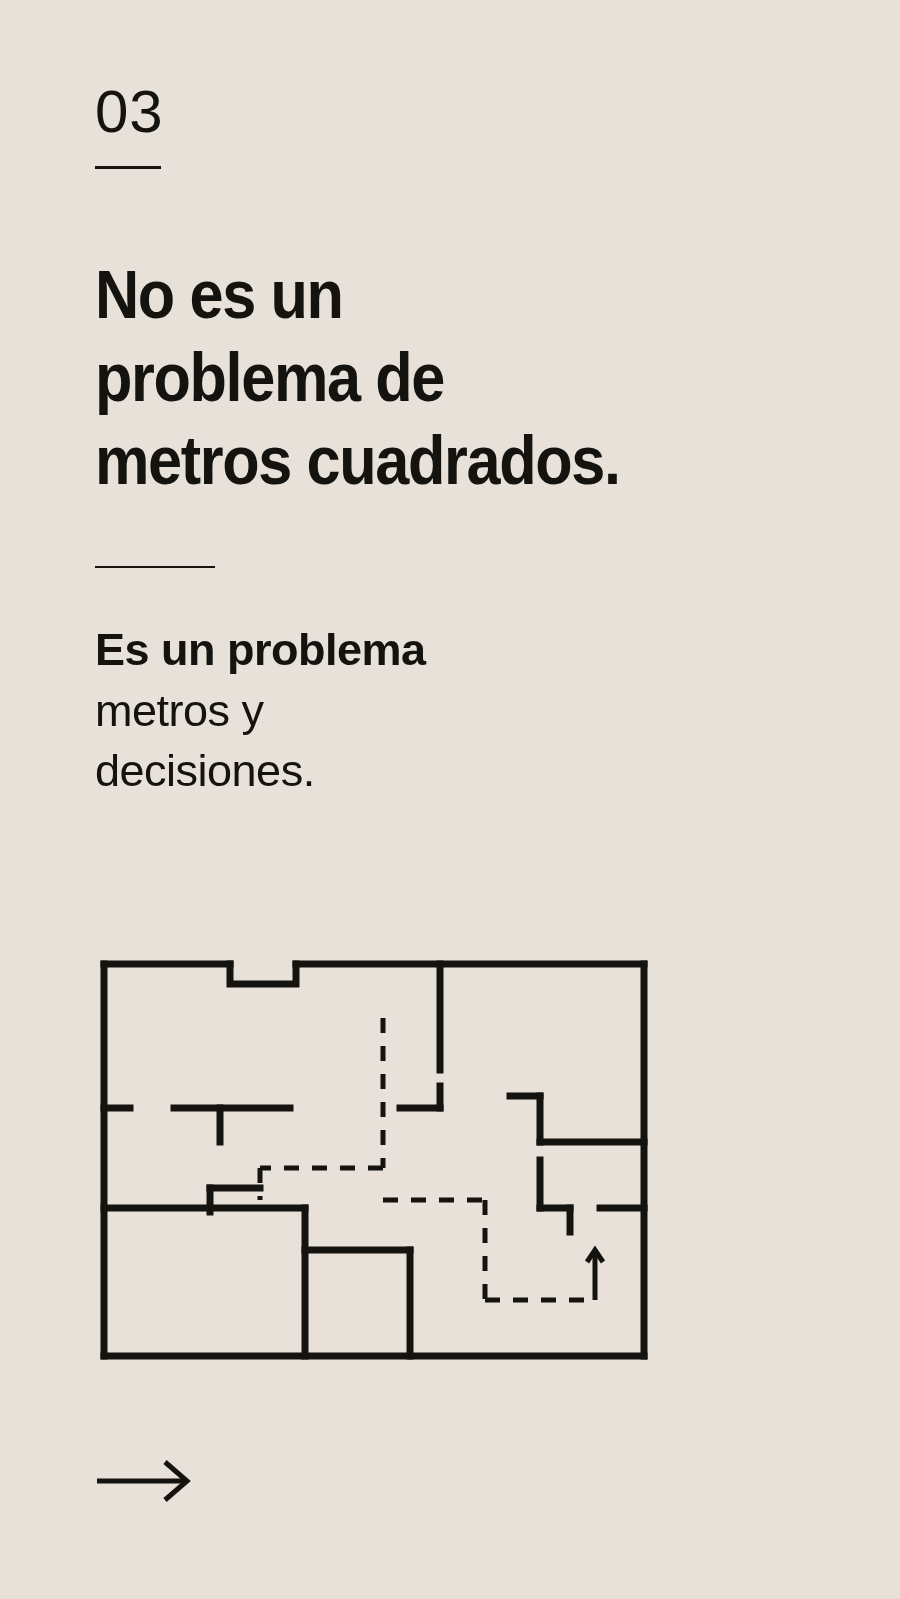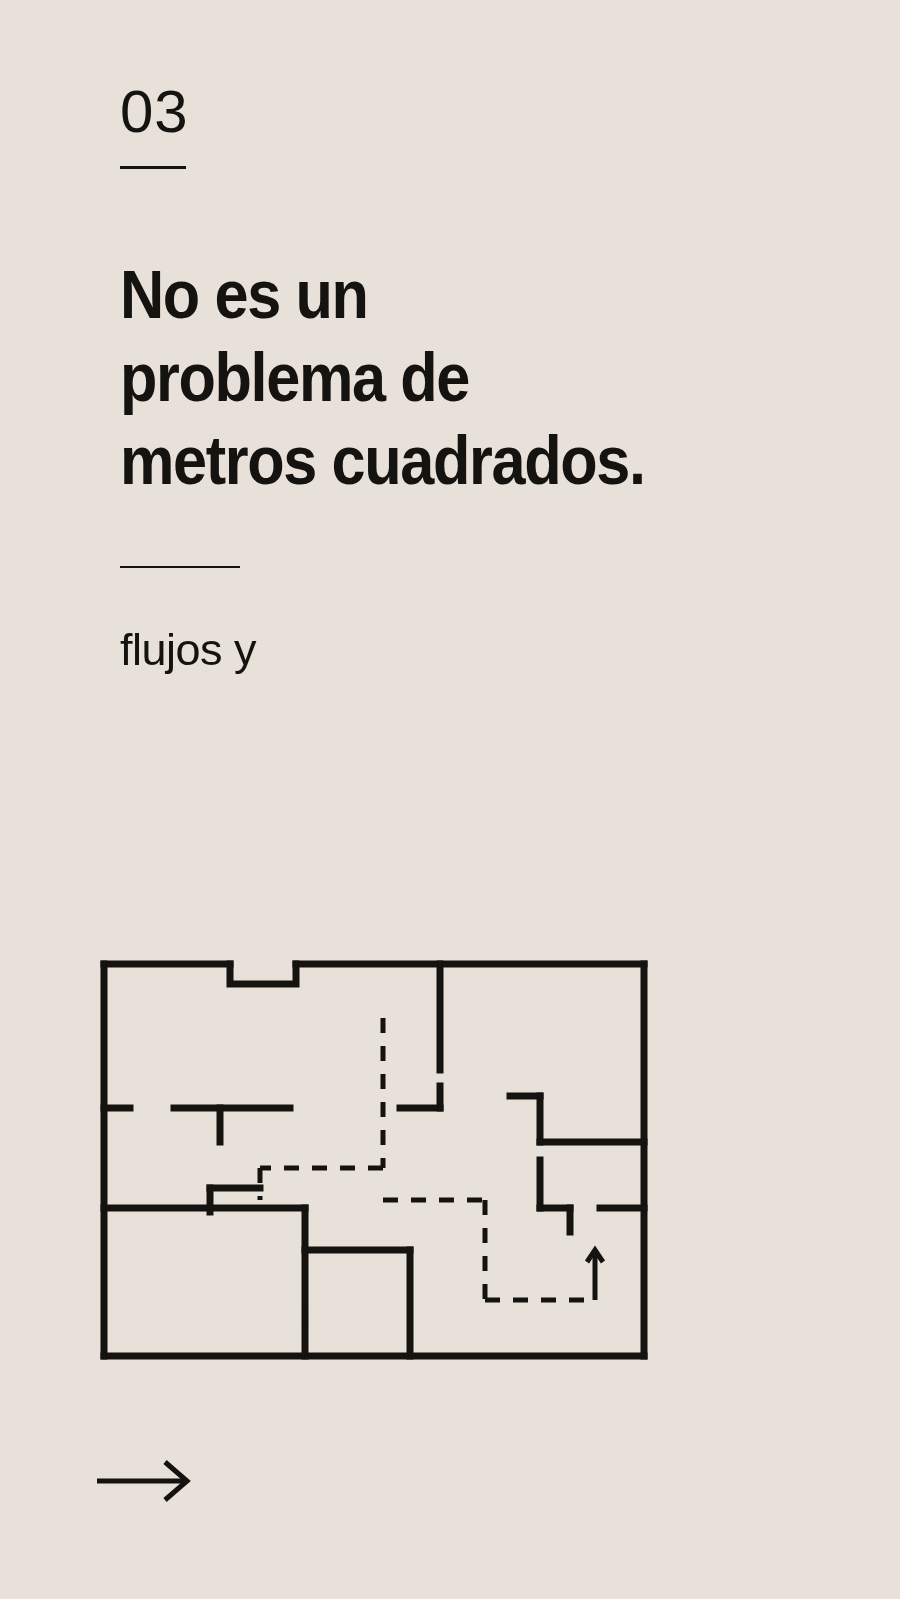--- a/index.html
+++ b/index.html
@@ -12,21 +12,21 @@
     background: #e8e1d9;
     font-family: "Liberation Sans", sans-serif;
     color: #14130f;
     overflow: hidden;
   }
   .slide {
     position: relative;
     width: 900px;
     height: 1599px;
     box-sizing: border-box;
-    padding: 0 120px;
+    padding: 0 95px;
   }
 
   
   .number-block {
     padding-top: 82px;
   }
   .slide-number {
     font-family: "Liberation Sans", sans-serif;
     font-weight: 400;
     font-size: 60px;
@@ -123,21 +123,23 @@
 
   <div class="headline">
     <span class="hl-line">No es un</span>
     <span class="hl-line">problema de</span>
     <span class="hl-line">metros cuadrados.</span>
   </div>
 
   <div class="divider"></div>
 
   <div class="subhead">
-    <span class="sub-line">flujos y</span>
+    <span class="sub-strong">Es un problema</span>
+    <span class="sub-line">metros y</span>
+    <span class="sub-line">decisiones.</span>
   </div>
 
   <div class="plan-wrap">
     <svg viewBox="0 0 548 400" xmlns="http://www.w3.org/2000/svg" aria-hidden="true">
       <g stroke="#14130f" stroke-width="7" fill="none" stroke-linecap="square">
 
         <path d="M4 4 H130"></path>
         <path d="M196 4 H544"></path>
         <path d="M544 4 V396"></path>
         <path d="M544 396 H4"></path>

